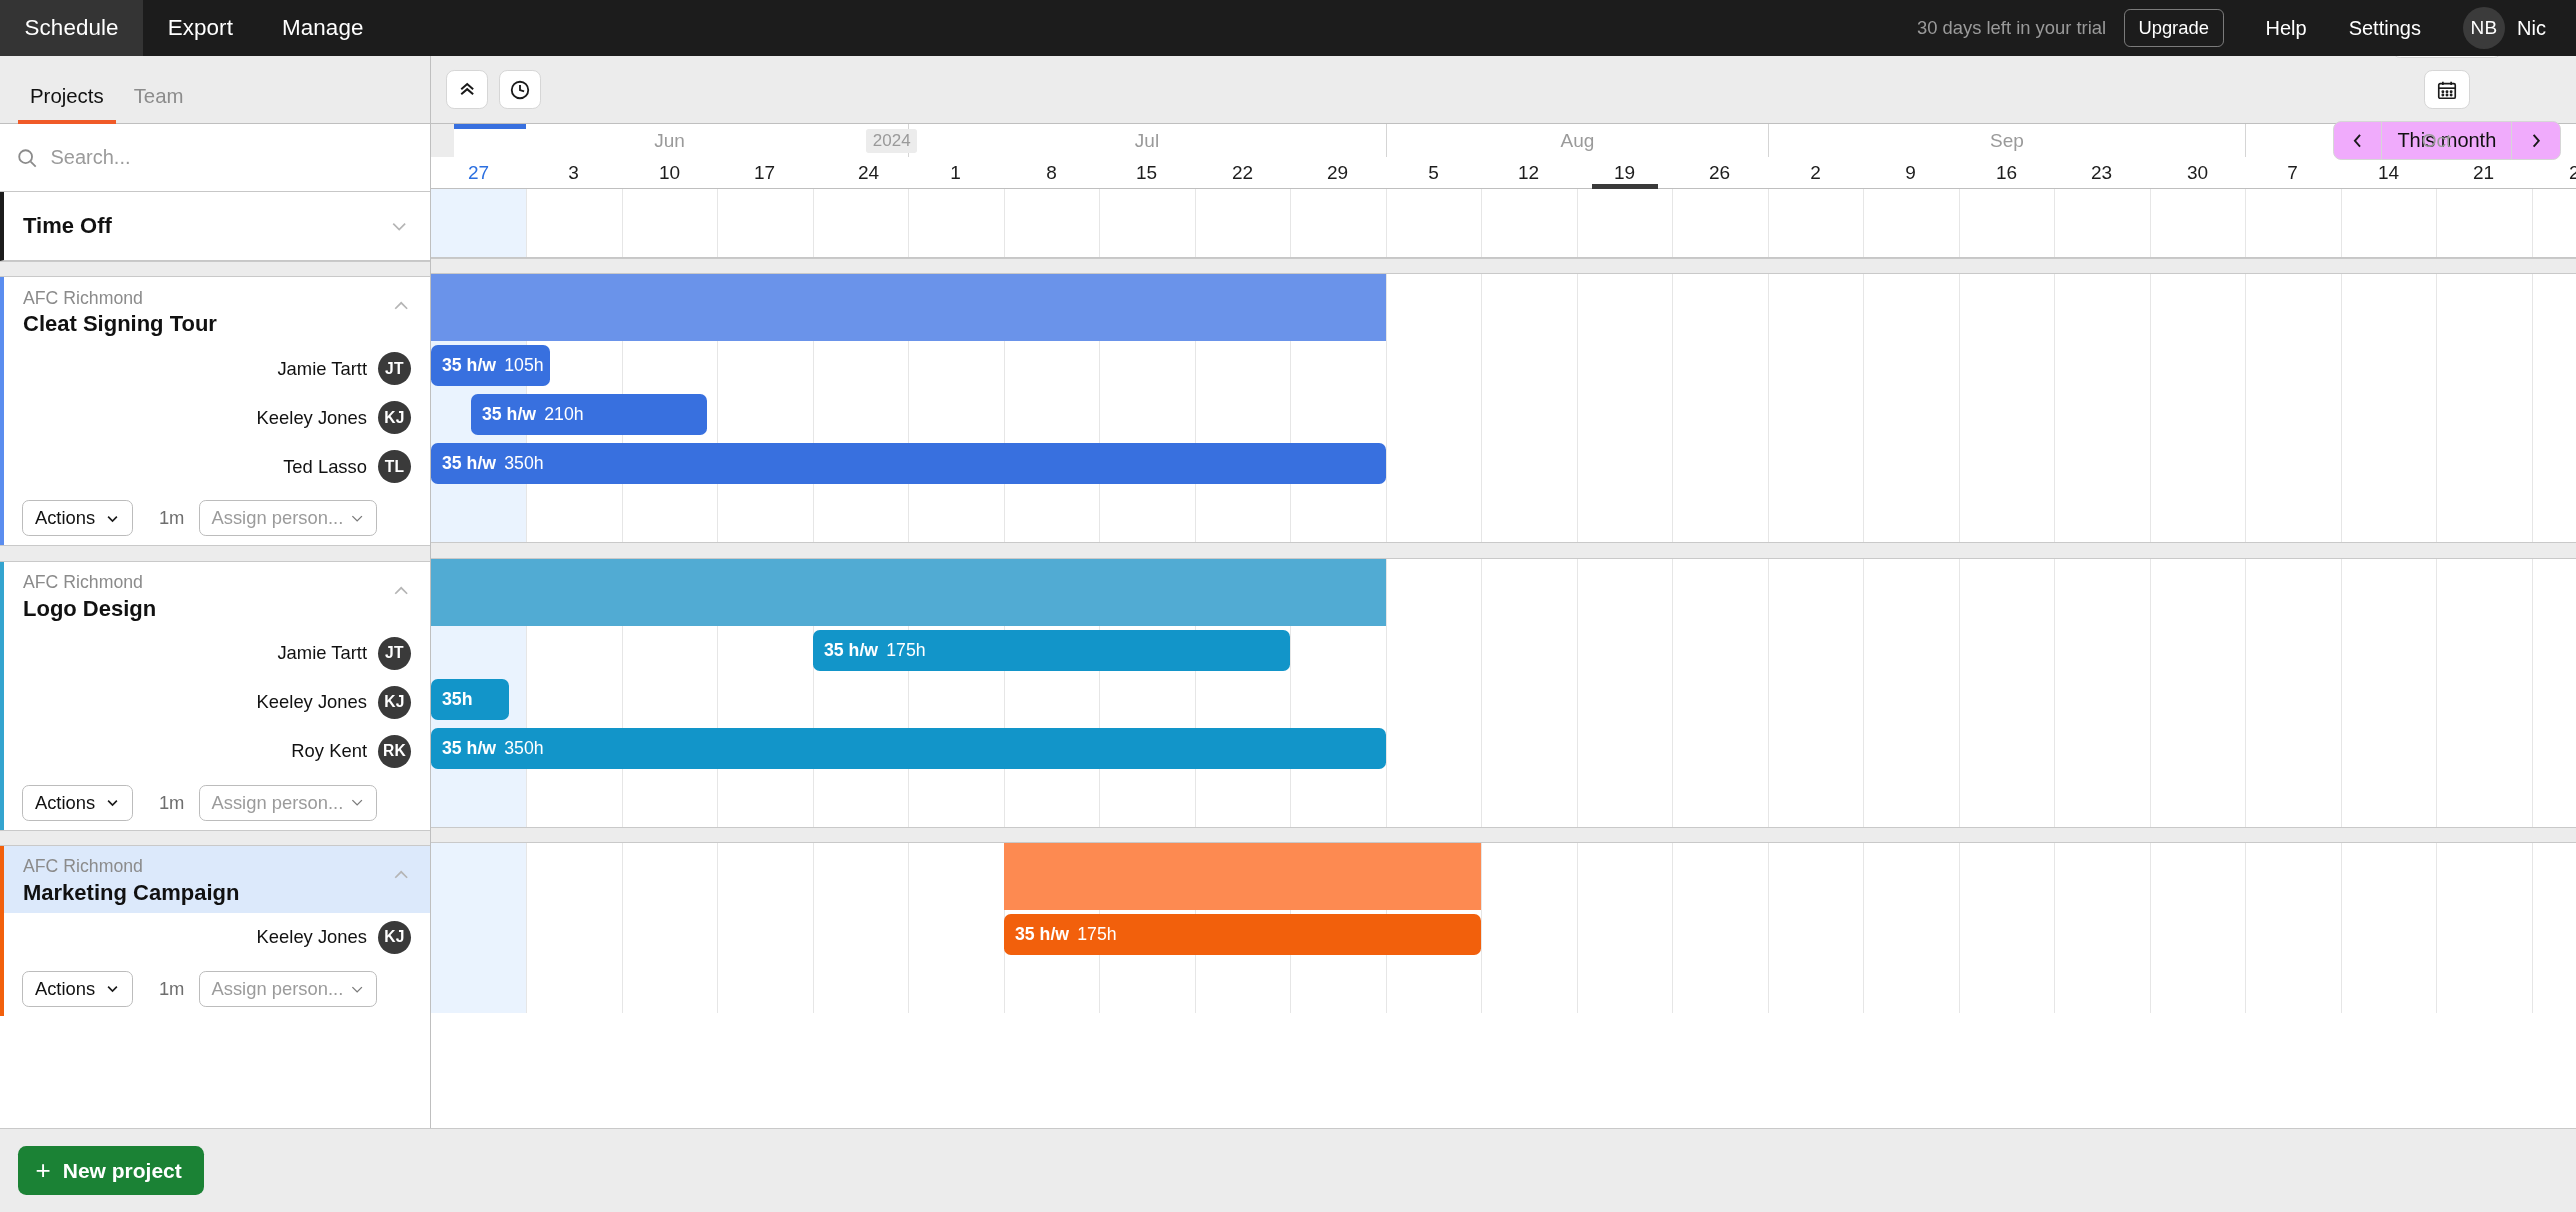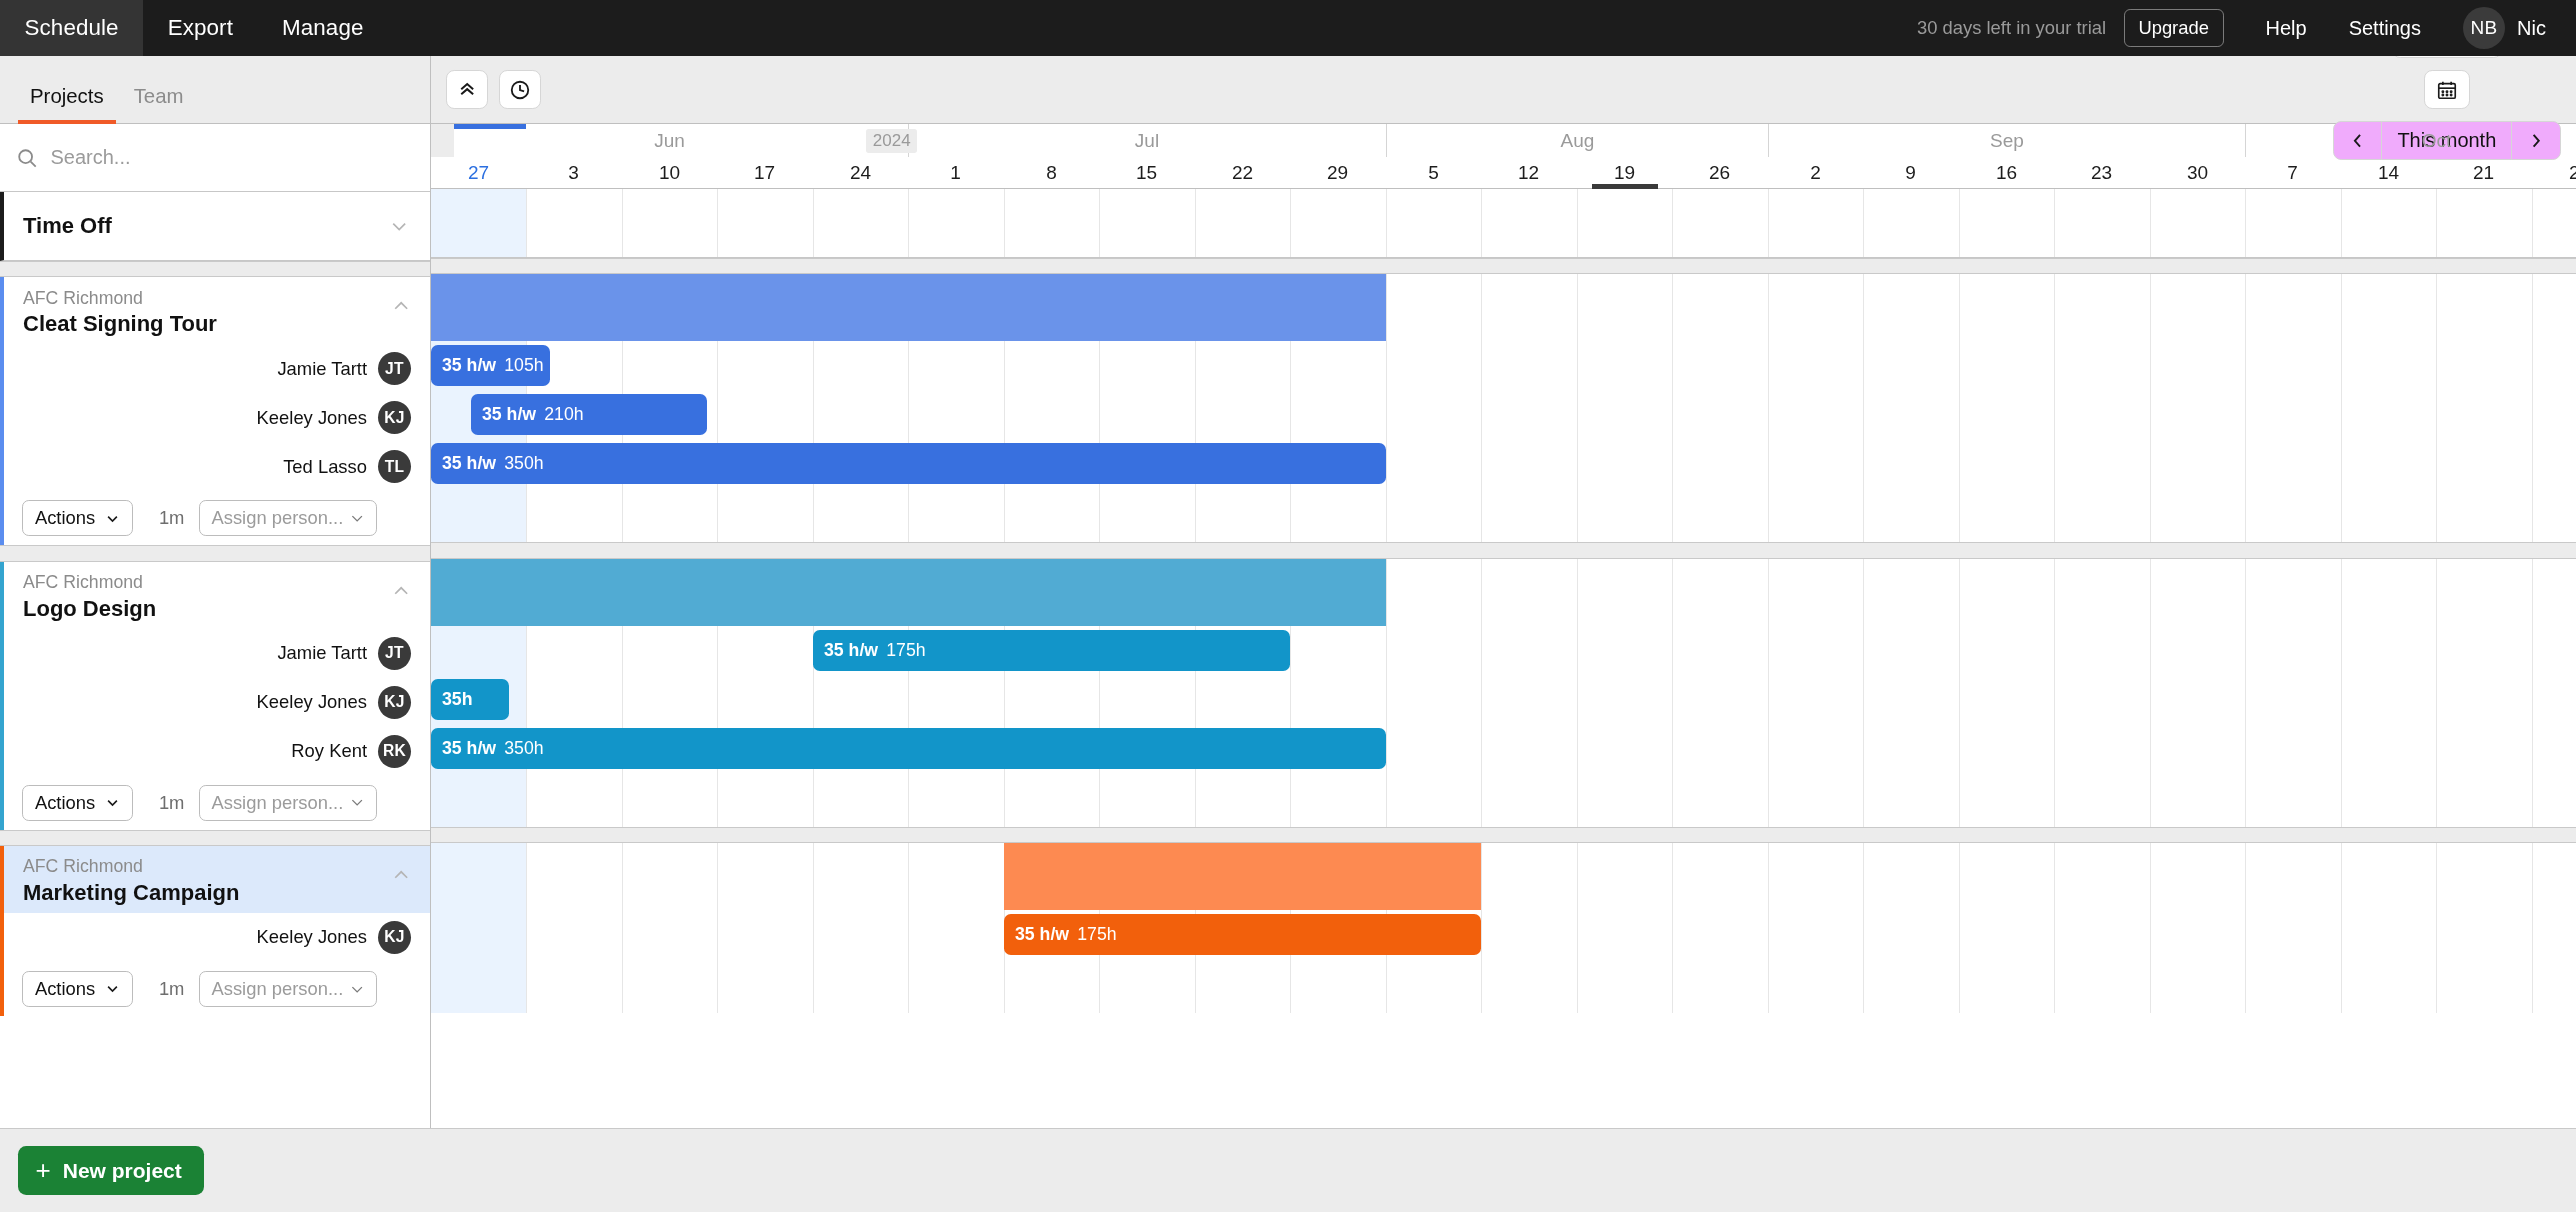--- a/index.html
+++ b/index.html
@@ -569,21 +569,21 @@
           <div class="month" style="left: 1337px; width: 477px;">Sep</div>
           <div class="month" style="left: 955px; width: 382px;">Aug</div>
           <div class="month" style="left: 1814px; width: 382px;">Oct</div>
         </div>
       <div class="yeartag">2024</div>
       <div class="days" id="days-row">
           <div class="day today" style="left: 0px; width: 95px;">27</div>
           <div class="day" style="left: 95px; width: 95px;">3</div>
           <div class="day" style="left: 191px; width: 95px;">10</div>
           <div class="day" style="left: 286px; width: 95px;">17</div>
-          <div class="day" style="left: 382px; width: 95px;">24</div>
+          <div class="day" style="left: 390px; width: 95px;">24</div>
           <div class="day" style="left: 477px; width: 95px;">1</div>
           <div class="day" style="left: 573px; width: 95px;">8</div>
           <div class="day" style="left: 668px; width: 95px;">15</div>
           <div class="day" style="left: 764px; width: 95px;">22</div>
           <div class="day" style="left: 859px; width: 95px;">29</div>
           <div class="day" style="left: 955px; width: 95px;">5</div>
           <div class="day" style="left: 1050px; width: 95px;">12</div>
           <div class="day" style="left: 1146px; width: 95px;">19</div>
           <div class="day" style="left: 1241px; width: 95px;">26</div>
           <div class="day" style="left: 1337px; width: 95px;">2</div>

